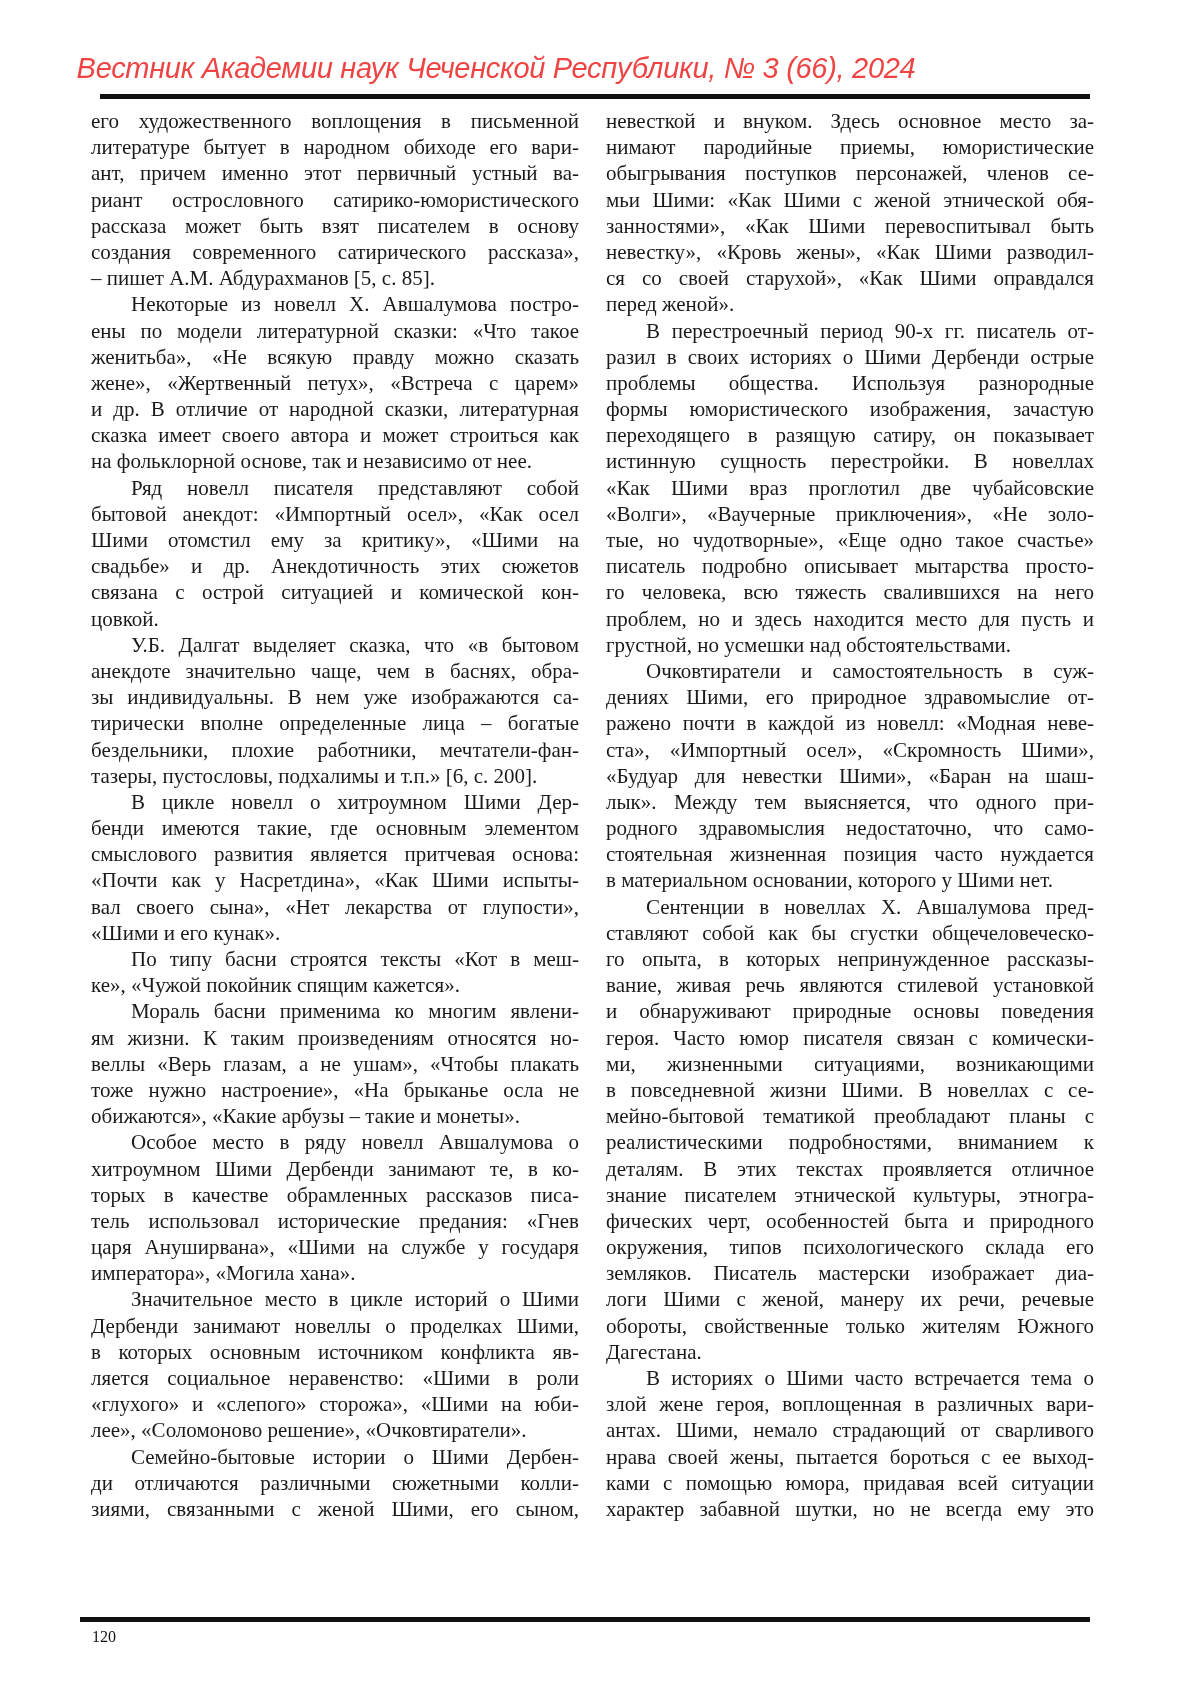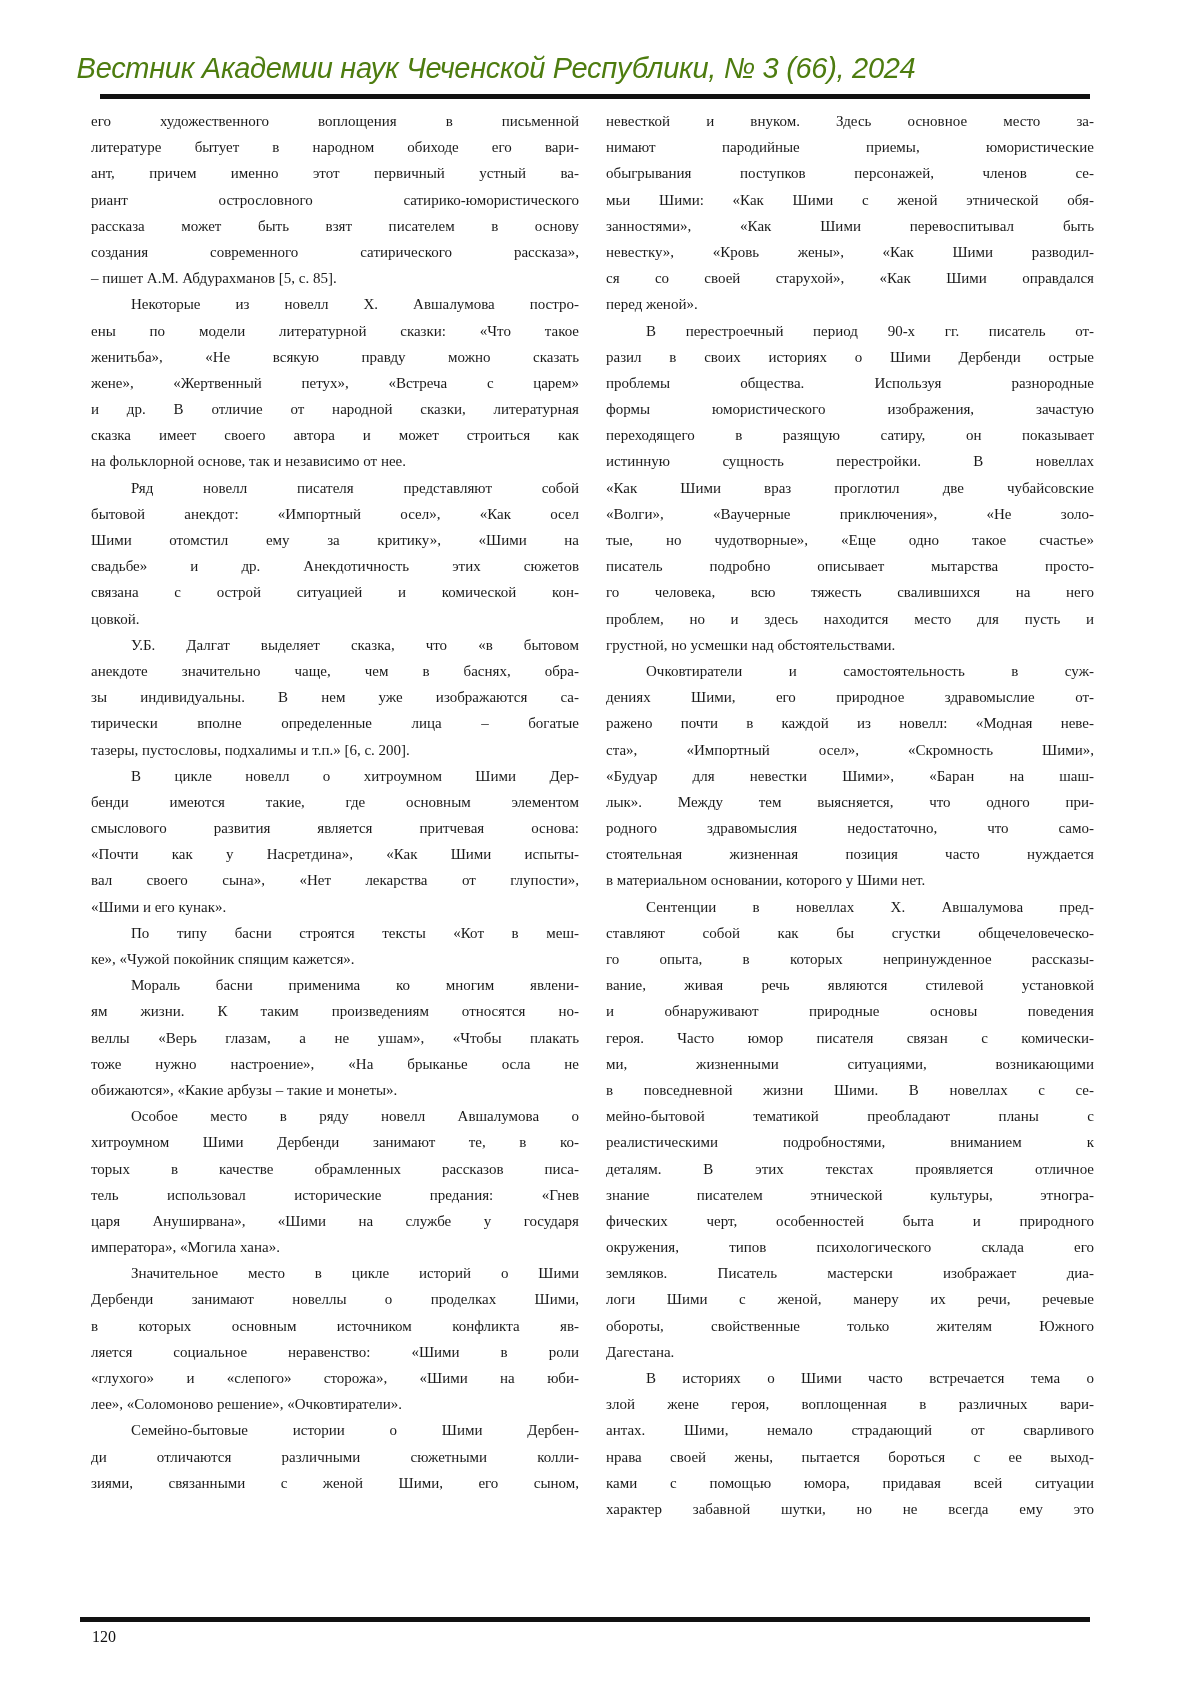--- a/index.html
+++ b/index.html
@@ -1,26 +1,26 @@
 <!DOCTYPE html>
 <html><head>
 <meta charset="utf-8">
 <style>
   html, body { margin: 0; padding: 0; background: #ffffff; }
   body { width: 1200px; height: 1698px; position: relative; overflow: hidden; color: #1a1a1a; }
   .header-title {
     position: absolute; left: 0; top: 52px; width: 992px; text-align: center;
     font-family: "Liberation Sans", sans-serif; font-style: italic; font-size: 29px;
-    letter-spacing: -0.3px; color: #4d7c0f;
+    letter-spacing: -0.3px; color: #ef4444;
   }
   .rule-top { position: absolute; left: 100px; top: 94px; width: 990px; height: 5px; background: #111; }
   .rule-bottom { position: absolute; left: 80px; top: 1617px; width: 1010px; height: 5px; background: #111; }
   .column {
     position: absolute; top: 108px; width: 488px;
-    font-family: "Liberation Serif", serif; font-size: 15px; color: #1a1a1a;
+    font-family: "Liberation Serif", serif; font-size: 21px; color: #1a1a1a;
   }
   .col-left { left: 91px; }
   .col-right { left: 606px; }
   .line {
     display: block; height: 26.2px; line-height: 26.2px; white-space: nowrap;
     text-align: justify; text-align-last: justify;
   }
   .line.last { text-align-last: left; }
   .line.indent { padding-left: 40px; }
   .page-number {
@@ -52,20 +52,21 @@
     <span class="line indent">Ряд новелл писателя представляют собой</span>
     <span class="line">бытовой анекдот: «Импортный осел», «Как осел</span>
     <span class="line">Шими отомстил ему за критику», «Шими на</span>
     <span class="line">свадьбе» и др. Анекдотичность этих сюжетов</span>
     <span class="line">связана с острой ситуацией и комической кон-</span>
     <span class="line last">цовкой.</span>
     <span class="line indent">У.Б. Далгат выделяет сказка, что «в бытовом</span>
     <span class="line">анекдоте значительно чаще, чем в баснях, обра-</span>
     <span class="line">зы индивидуальны. В нем уже изображаются са-</span>
     <span class="line">тирически вполне определенные лица – богатые</span>
+    <span class="line">бездельники, плохие работники, мечтатели-фан-</span>
     <span class="line last">тазеры, пустословы, подхалимы и т.п.» [6, с. 200].</span>
     <span class="line indent">В цикле новелл о хитроумном Шими Дер-</span>
     <span class="line">бенди имеются такие, где основным элементом</span>
     <span class="line">смыслового развития является притчевая основа:</span>
     <span class="line">«Почти как у Насретдина», «Как Шими испыты-</span>
     <span class="line">вал своего сына», «Нет лекарства от глупости»,</span>
     <span class="line last">«Шими и его кунак».</span>
     <span class="line indent">По типу басни строятся тексты «Кот в меш-</span>
     <span class="line last">ке», «Чужой покойник спящим кажется».</span>
     <span class="line indent">Мораль басни применима ко многим явлени-</span>

